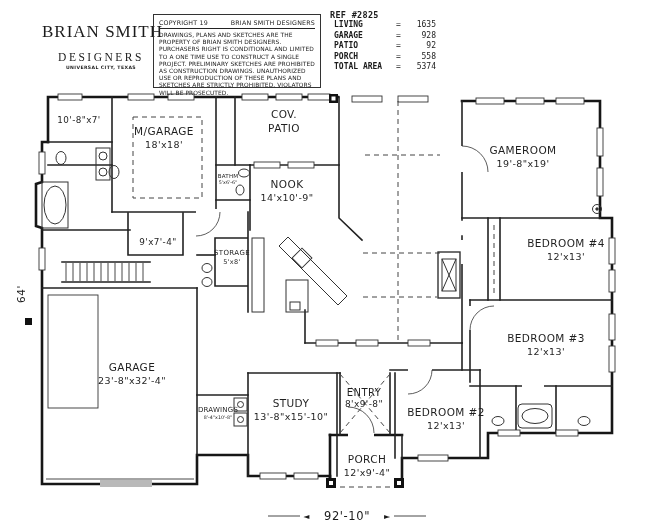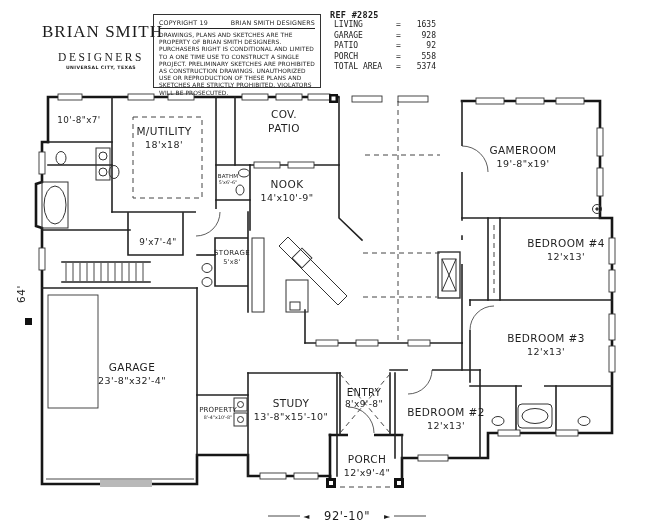--- a/index.html
+++ b/index.html
@@ -14,21 +14,21 @@
   .logo-phone{font-size:12.5px;letter-spacing:.5px;margin-top:4px;}
   .copyright-box{position:absolute;left:153px;top:14px;width:168px;height:74px;
                  border:1px solid #333;padding:4px 5px;box-sizing:border-box;}
   .copyright-line{display:flex;justify-content:space-between;font-size:6.3px;
                   border-bottom:.8px solid #222;padding-bottom:2px;margin-bottom:3px;letter-spacing:.2px;}
   .disclaimer{font-size:5.9px;line-height:1.22;letter-spacing:.1px;}
   .sqft{position:absolute;left:330px;top:10px;width:140px;font-family:"DejaVu Sans Mono",monospace;}
   .ref{font-size:8.5px;font-weight:bold;letter-spacing:.3px;}
   .sqft-title{font-size:8.5px;font-weight:bold;text-decoration:underline;margin:2px 0 2px 0;letter-spacing:.3px;}
   .sqft-row{display:flex;font-size:8px;margin-left:4px;line-height:1.32;}
-  .sqft-row .k{width:62px;}
+  .sqft-row .k{width:62px;font-weight:bold;}
   .sqft-row .eq{width:12px;}
   .sqft-row .v{width:28px;text-align:right;}
   
   .lbl{position:absolute;transform:translate(-50%,-50%);display:flex;flex-direction:column;
        align-items:center;line-height:1.3;white-space:nowrap;text-align:center;letter-spacing:.4px;color:#1f1f1f;}
   .rn{font-size:10.5px;}
   .rd{font-size:9.5px;}
   .lbl.sm .rn{font-size:7px;}
   .lbl.sm .rd{font-size:6.5px;}
   .lbl.tiny .rn{font-size:5.6px;letter-spacing:.2px;}
@@ -260,21 +260,21 @@
       <span class="k">TOTAL AREA</span>
       <span class="eq">=</span>
       <span class="v">5374</span>
     </div>
   </div>
 
   <div class="lbl med" style="left:79px;top:121px">
     <span class="rd">10'-8"x7'</span>
   </div>
   <div class="lbl" style="left:164px;top:138px">
-    <span class="rn">M/UTILITY</span>
+    <span class="rn">M/GARAGE</span>
     <span class="rd">18'x18'</span>
   </div>
   <div class="lbl" style="left:284px;top:122px">
     <span class="rn">COV.</span>
     <span class="rn">PATIO</span>
   </div>
   <div class="lbl" style="left:287px;top:191px">
     <span class="rn">NOOK</span>
     <span class="rd">14'x10'-9"</span>
   </div>
@@ -303,21 +303,21 @@
   </div>
   <div class="lbl" style="left:446px;top:419px">
     <span class="rn">BEDROOM #2</span>
     <span class="rd">12'x13'</span>
   </div>
   <div class="lbl" style="left:132px;top:374px">
     <span class="rn">GARAGE</span>
     <span class="rd">23'-8"x32'-4"</span>
   </div>
   <div class="lbl tiny" style="left:218px;top:414px">
-    <span class="rn" style="font-size:7px">PROPERTY</span>
+    <span class="rn" style="font-size:7px">DRAWINGS</span>
     <span class="rd">8'-4"x10'-8"</span>
   </div>
   <div class="lbl" style="left:291px;top:410px">
     <span class="rn">STUDY</span>
     <span class="rd">13'-8"x15'-10"</span>
   </div>
   <div class="lbl" style="left:364px;top:398px">
     <span class="rn" style="font-size:10px">ENTRY</span>
     <span class="rd" style="font-size:9px">8'x9'-8"</span>
   </div>

